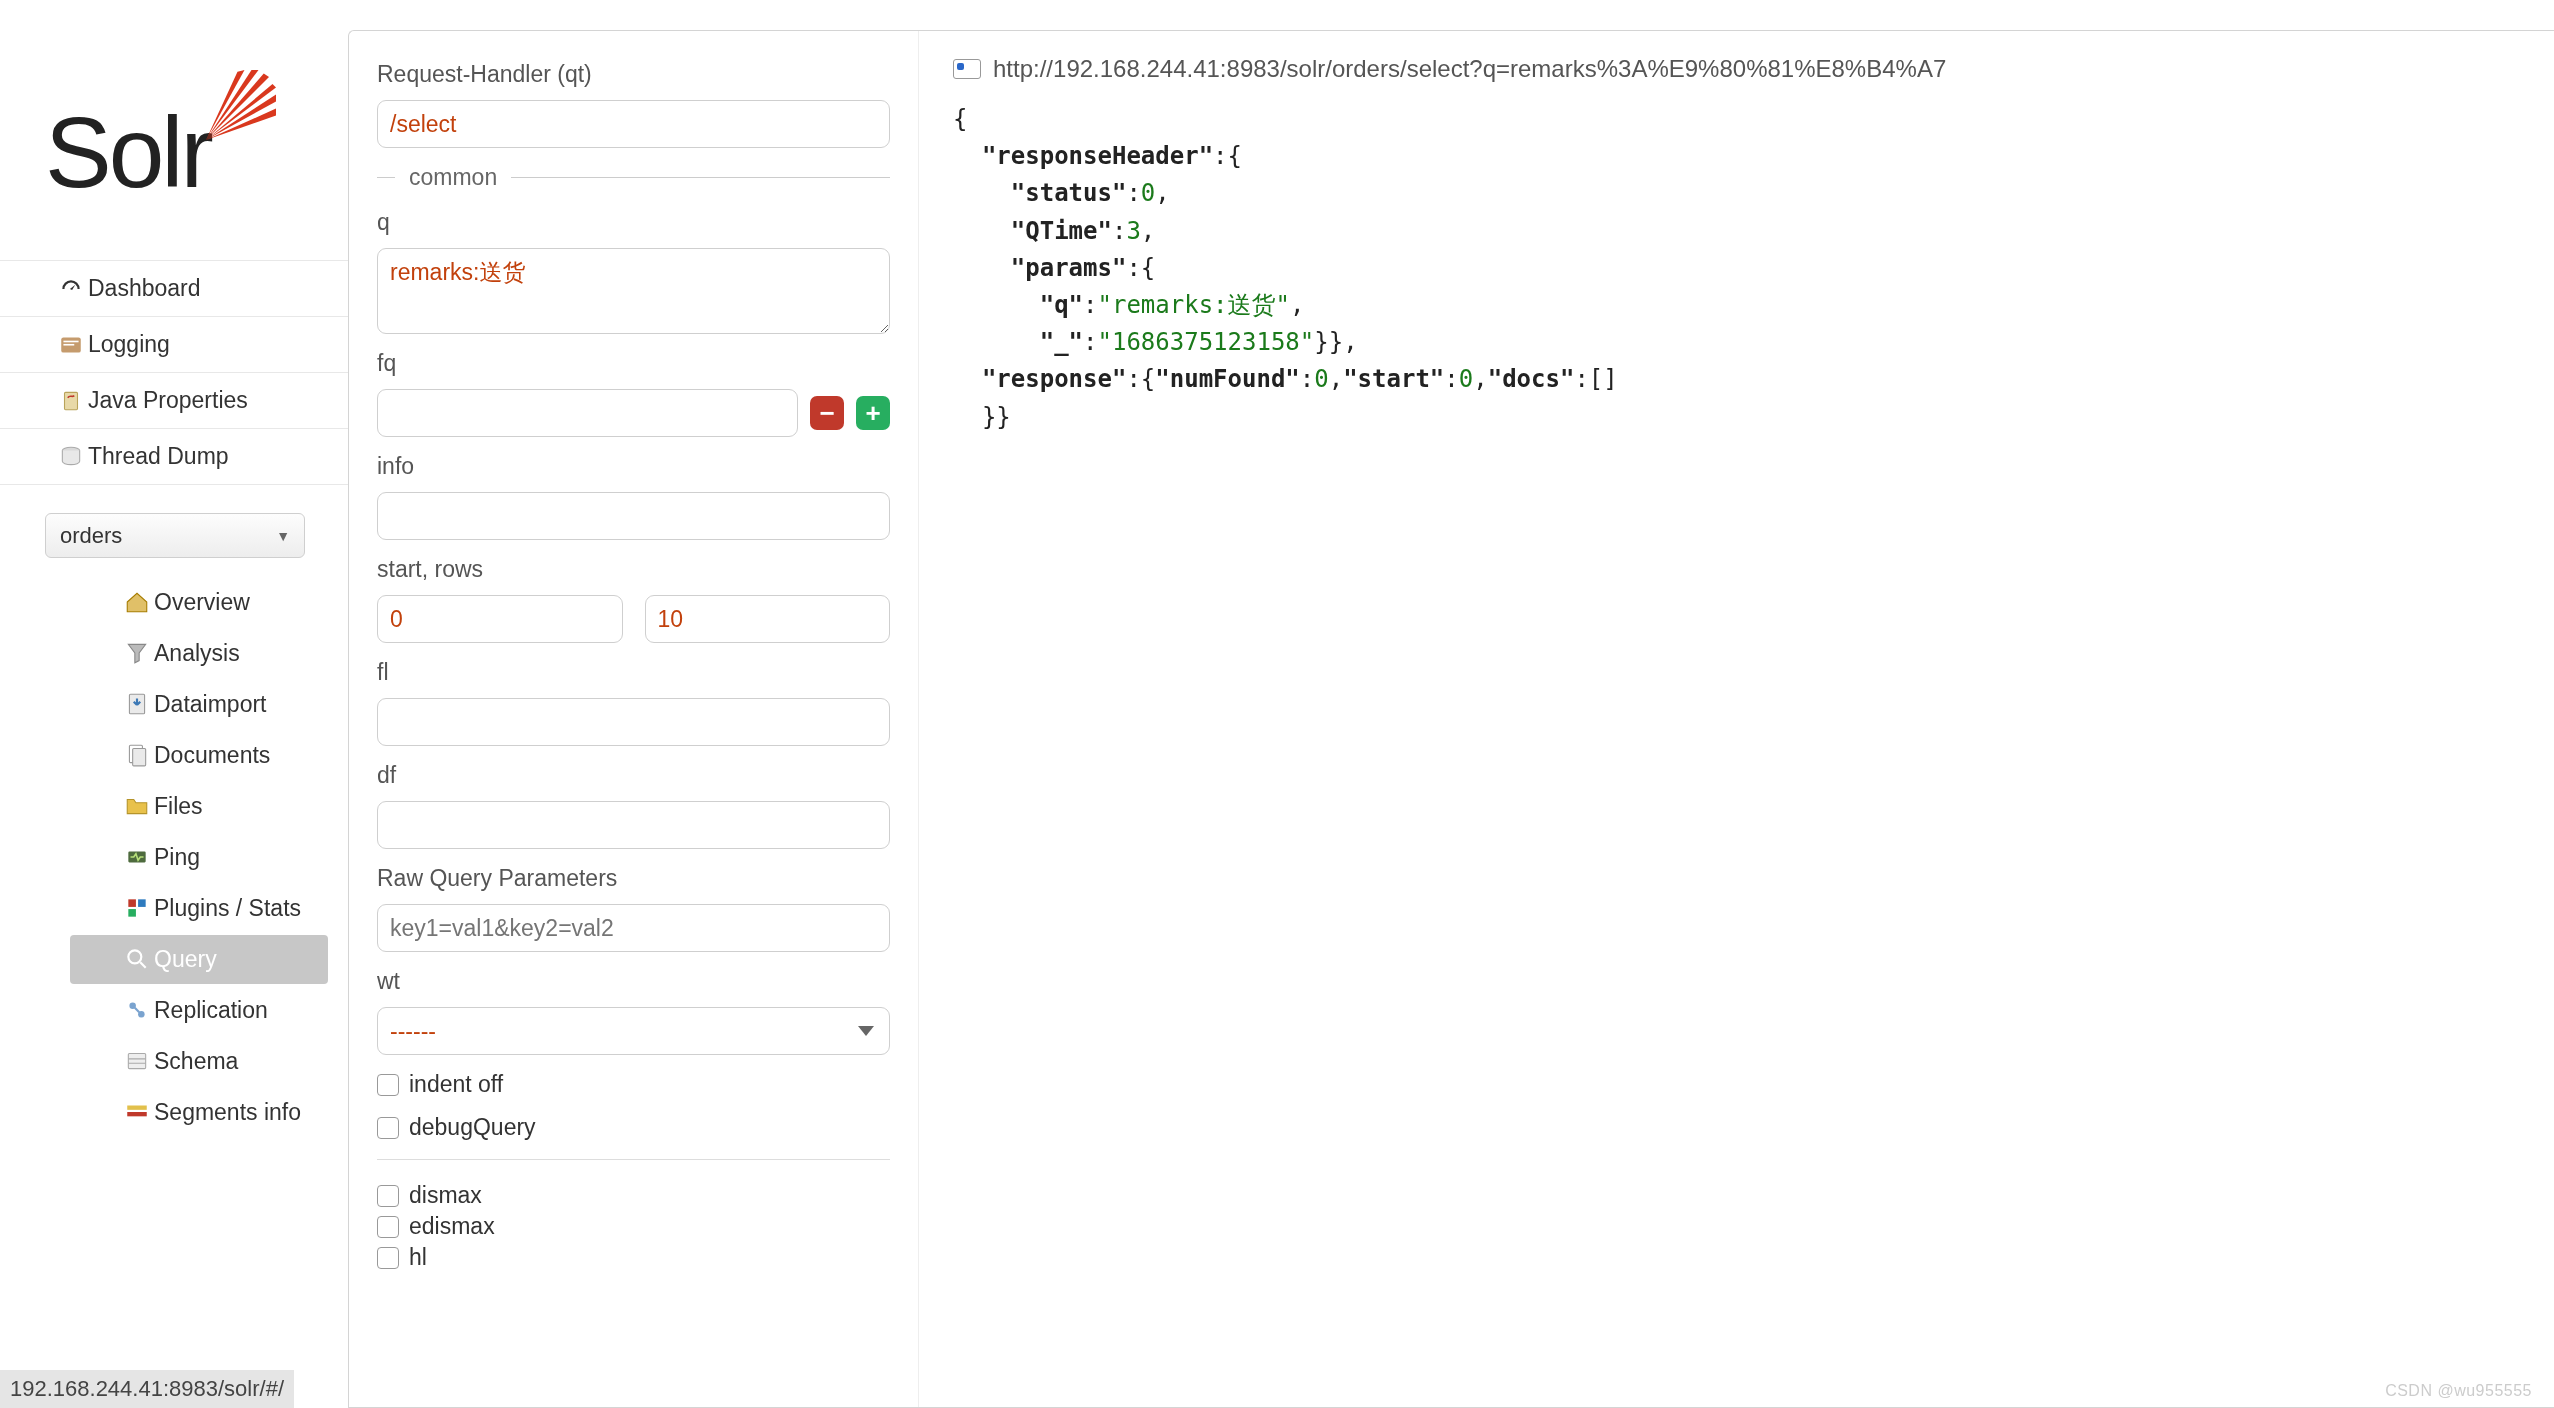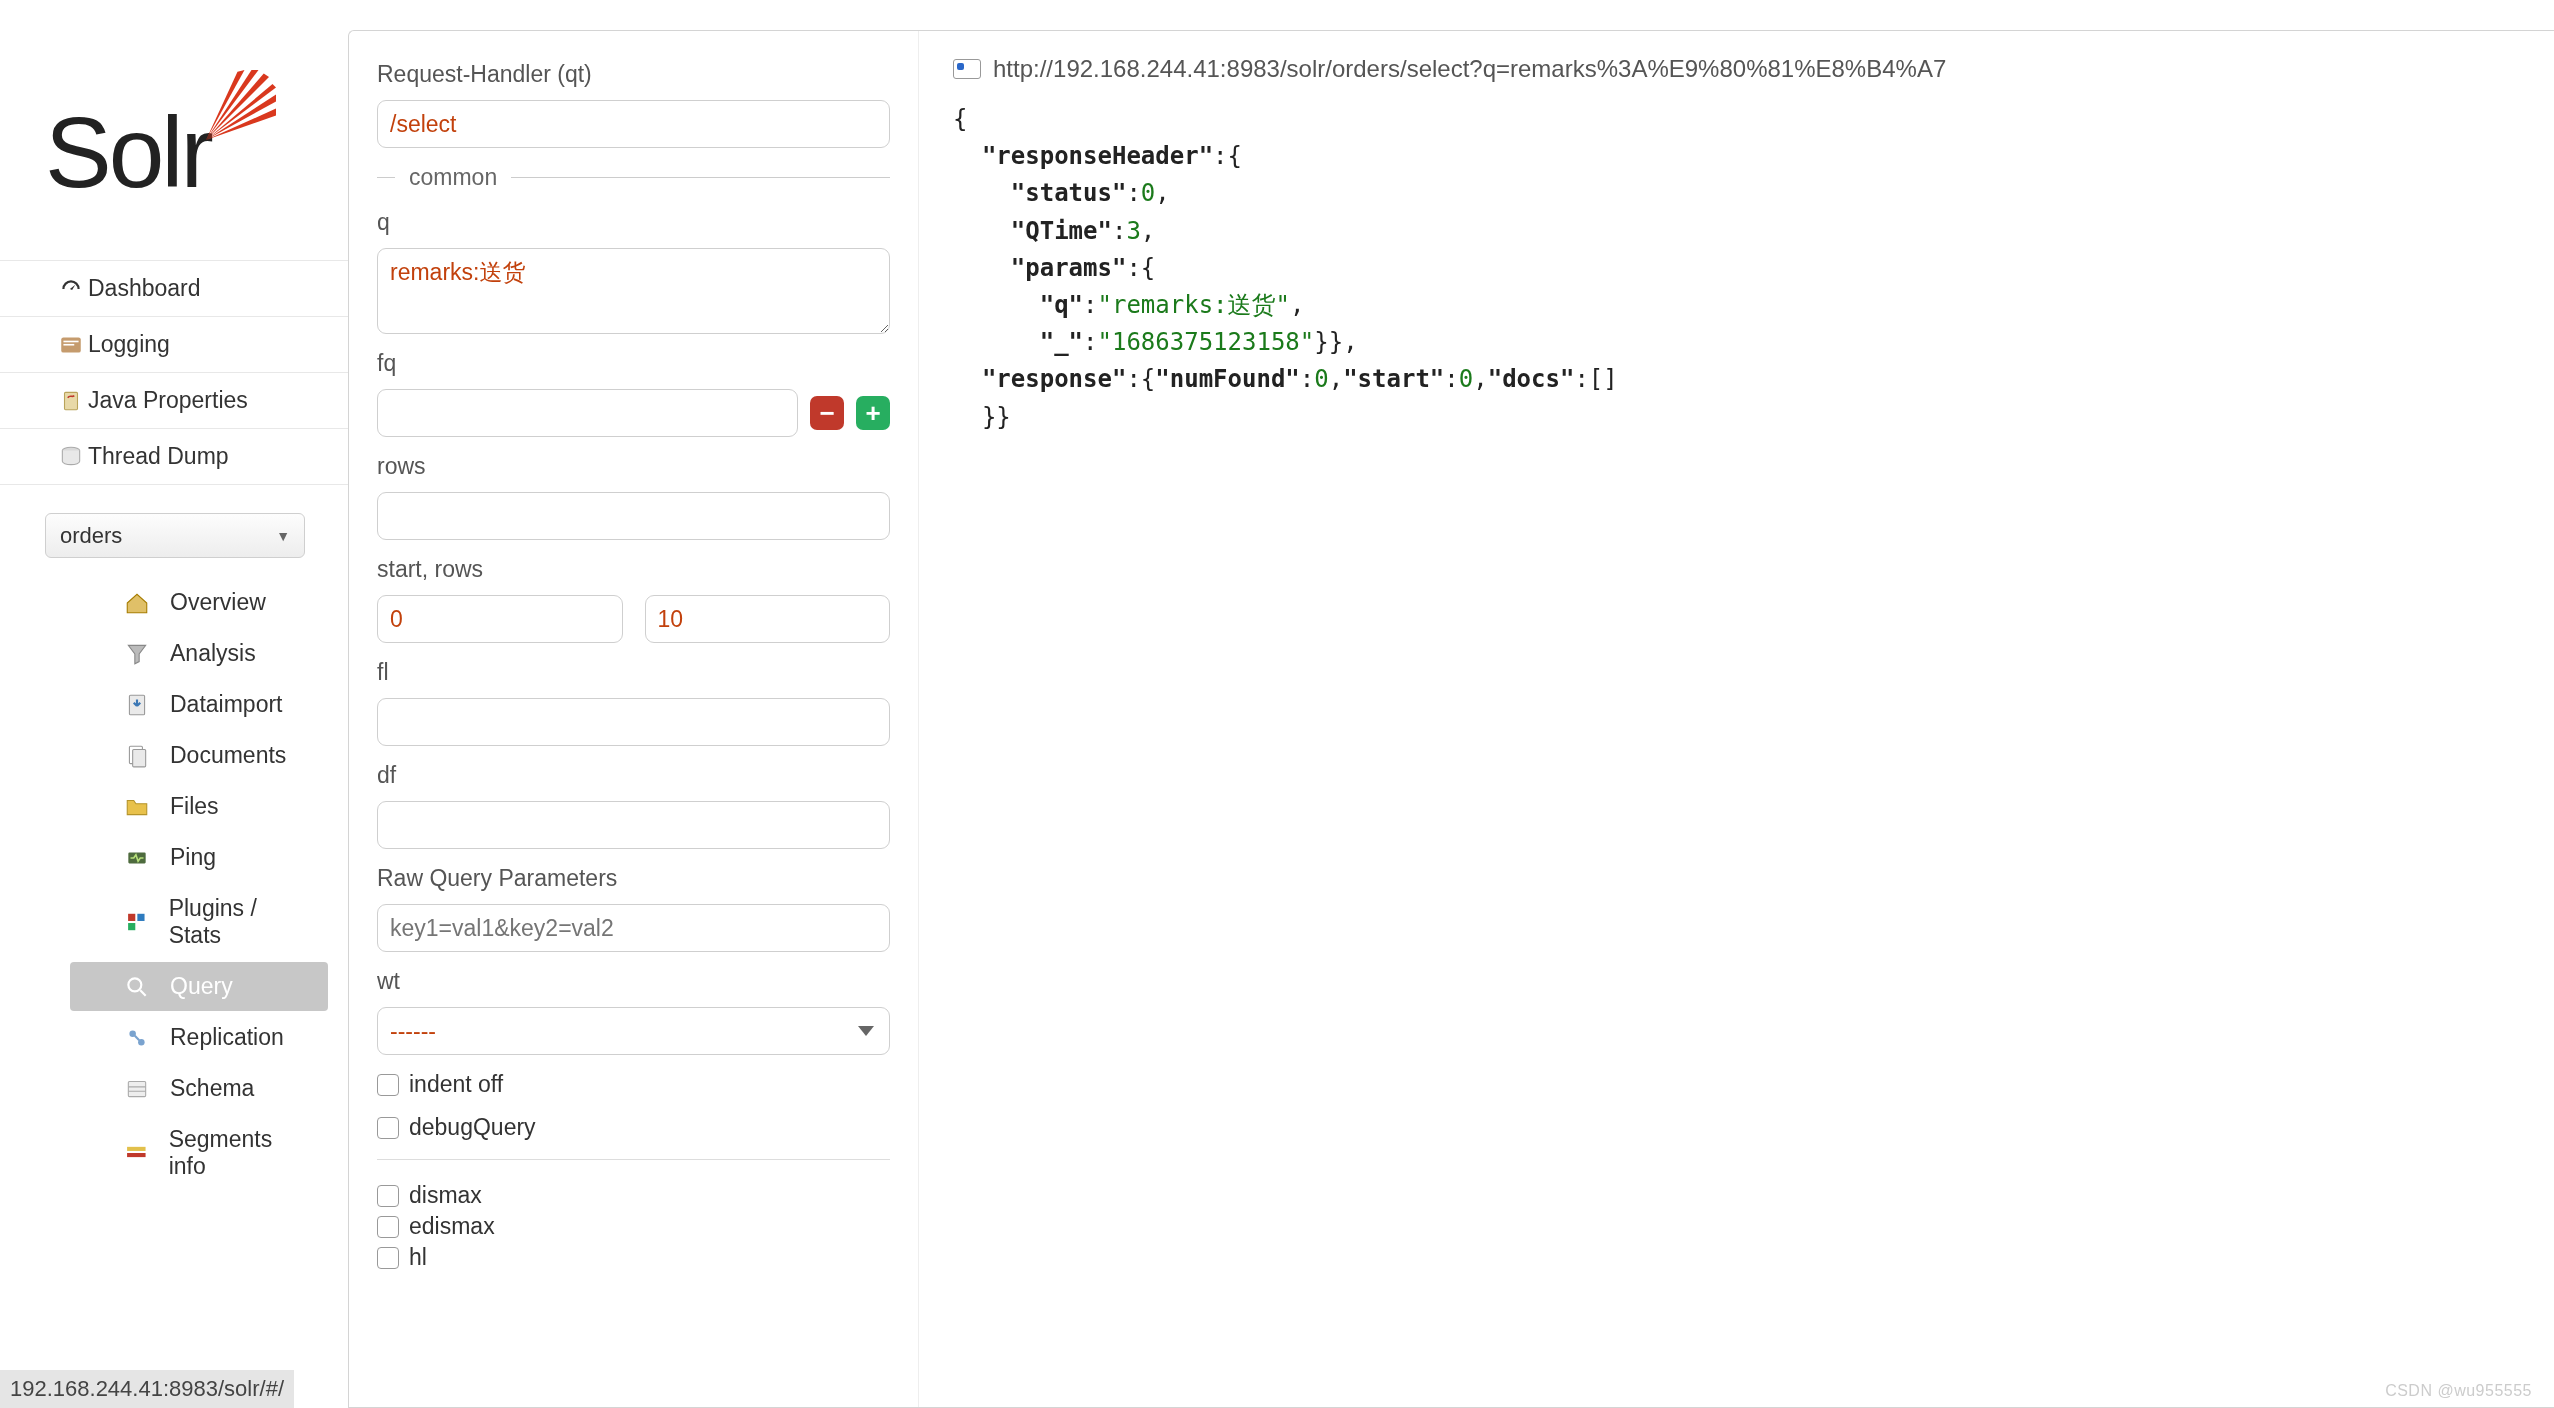--- a/index.html
+++ b/index.html
@@ -70,22 +70,22 @@
     color: #333;
     display: flex;
     align-items: center;
     justify-content: space-between;
     cursor: pointer;
   }
   .core-select .chev { color:#666; font-size:14px; }
   .sub-list { list-style: none; padding-left: 30px; }
   .sub-item {
     display: flex;
-    align-items: center;
-    gap: 20px;
+    align-items: flex-start;
+    gap: 4px;
     padding: 11px 20px 11px 54px;
     cursor: pointer;
     color: #333;
     border-radius: 6px;
     margin: 2px 20px 2px 40px;
   }
   .sub-item.active {
     background: #c7c7c7;
     color: #fff;
     border-radius: 4px;
@@ -397,21 +397,21 @@
       <label class="lbl">q</label>
       <textarea class="textarea" style="">remarks:送货</textarea>
 
       <label class="lbl">fq</label>
       <div class="fq-row">
         <input class="field" value="" style="">
         <button class="btn-sq minus">−</button>
         <button class="btn-sq plus">+</button>
       </div>
 
-      <label class="lbl">rows</label>
+      <label class="lbl">info</label>
       <input class="field" value="" style="">
 
       <label class="lbl">start, rows</label>
       <div class="startrows">
         <input class="field" value="0" style="">
         <input class="field" value="10" style="">
       </div>
 
       <label class="lbl">fl</label>
       <input class="field" value="" style="">

